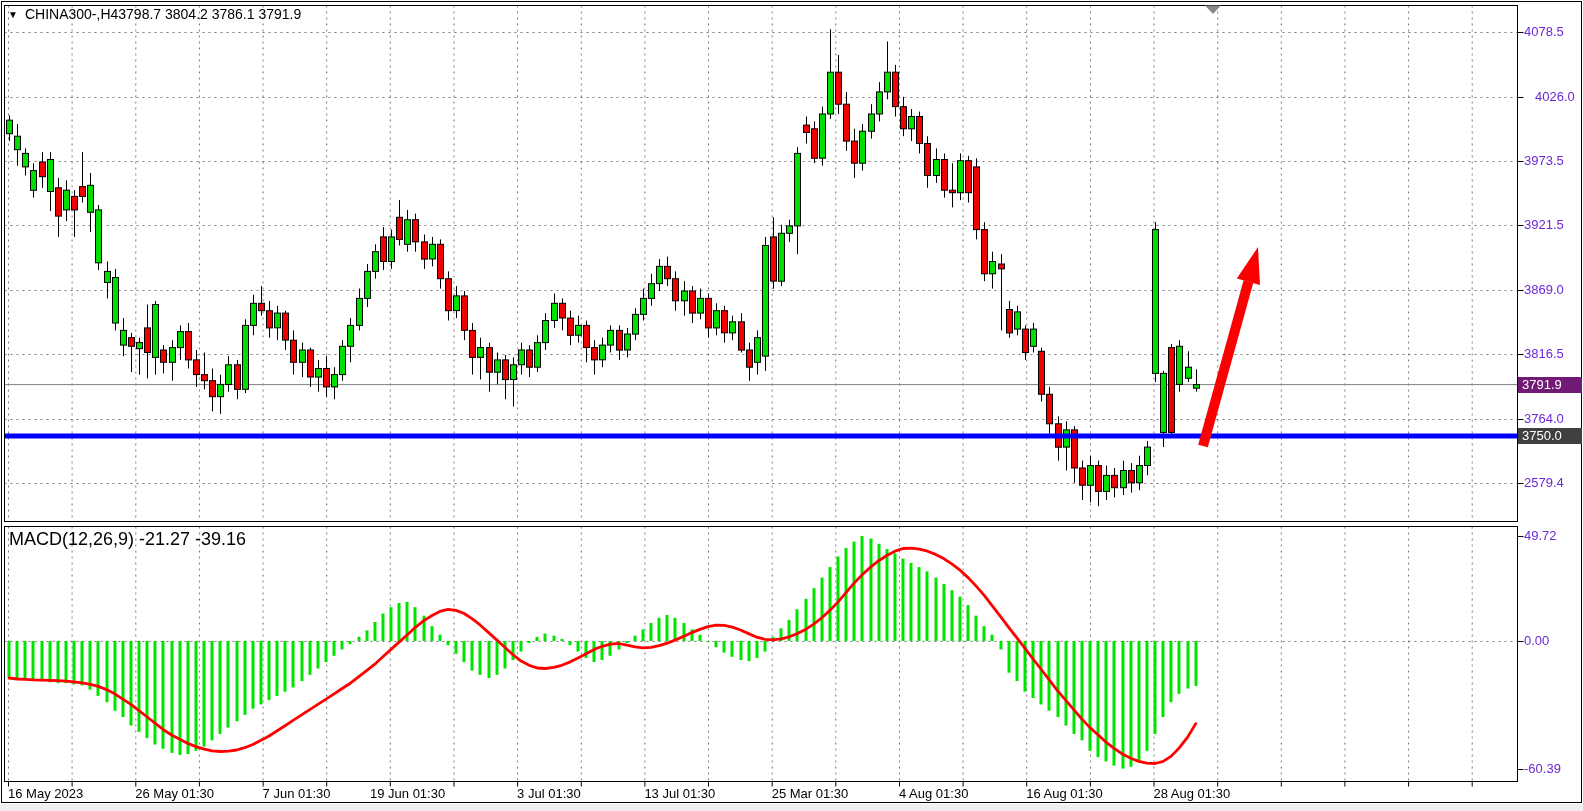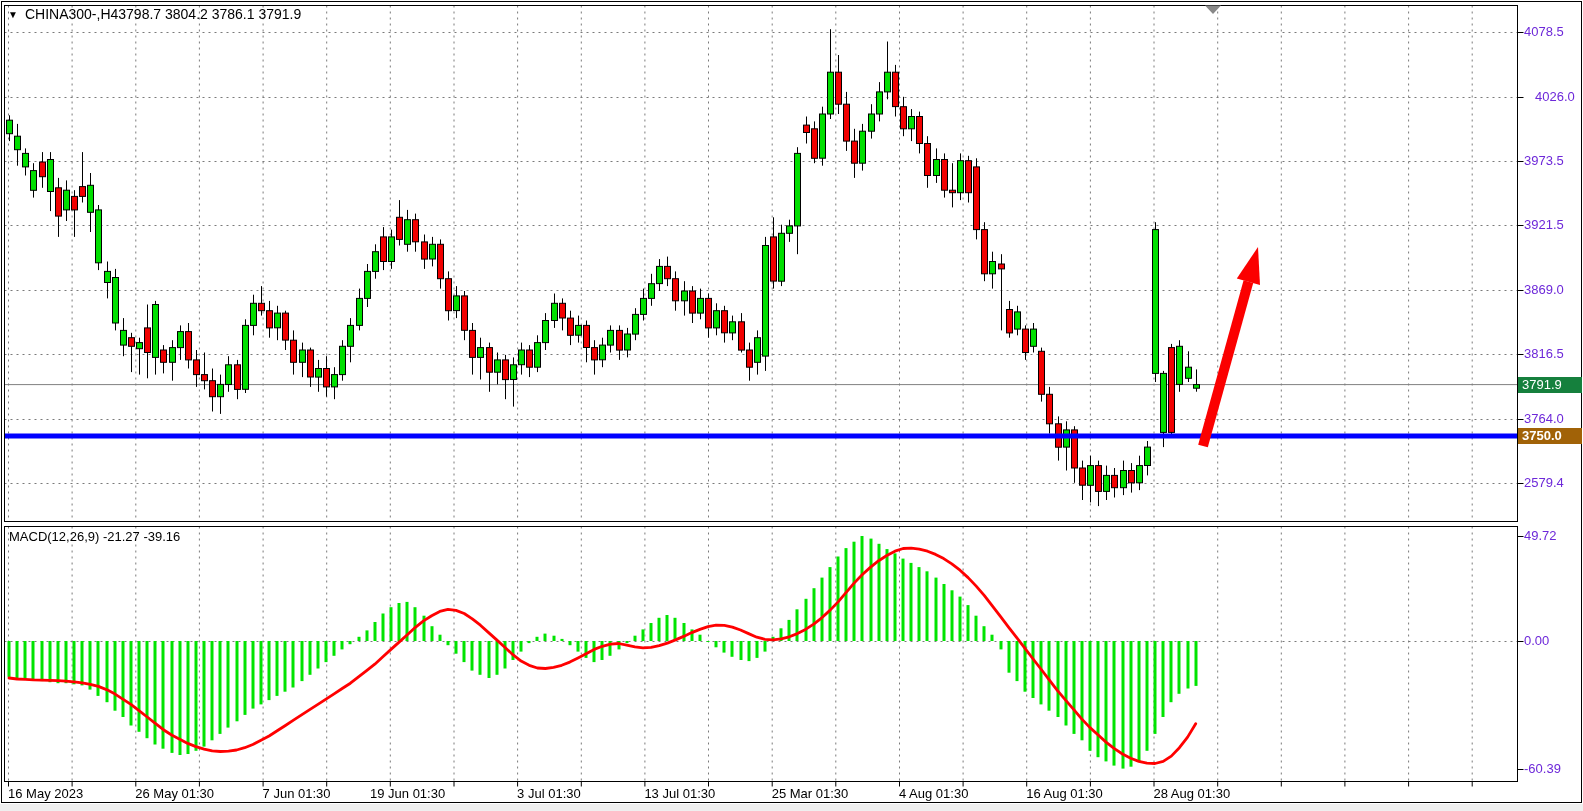--- a/index.html
+++ b/index.html
@@ -3,27 +3,27 @@
 <meta charset="utf-8">
 <style>
   html,body{margin:0;padding:0;background:#fff;}
   #chart-window{position:relative;width:1583px;height:811px;background:#ffffff;
     font-family:"Liberation Sans",sans-serif;overflow:hidden;}
   #plot{position:absolute;left:0;top:0;}
   #title-bar{position:absolute;left:8px;top:6px;font-size:14px;color:#000;
     display:flex;align-items:center;white-space:pre;}
   #symbol-marker{font-size:10px;margin-right:7px;color:#000;}
   #title-ohlc{}
-  #macd-indicator-label{position:absolute;left:9px;top:529px;font-size:13px;color:#000;text-align:center;}
+  #macd-indicator-label{position:absolute;left:9px;top:529px;font-size:18px;color:#000;text-align:center;}
   .axis-label{position:absolute;left:1524px;font-size:13px;color:#6d28d9;line-height:15px;}
   .time-label{position:absolute;top:786px;font-size:13px;color:#000;white-space:nowrap;}
   .badge{position:absolute;left:1518px;width:64px;height:16px;color:#fff;font-size:13px;
     line-height:16px;padding-left:4px;box-sizing:border-box;}
-  #current-price-badge{background:#15803d;}
-  #support-price-badge{background:#a16207;font-weight:bold;}
+  #current-price-badge{background:#701a75;}
+  #support-price-badge{background:#404040;}
   #bottom-strip{position:absolute;left:0;top:804px;width:1583px;height:7px;background:#efefef;}
 </style>
 </head>
 <body>
 
 <div id="chart-window">
   <svg id="plot" width="1583" height="811">
       <g>
         <line x1="8.5" y1="5.5" x2="8.5" y2="521.5" stroke="#7a7a7a" stroke-width="1" stroke-dasharray="2,4"></line>
         <line x1="8.5" y1="526.5" x2="8.5" y2="781.5" stroke="#7a7a7a" stroke-width="1" stroke-dasharray="2,4"></line>

